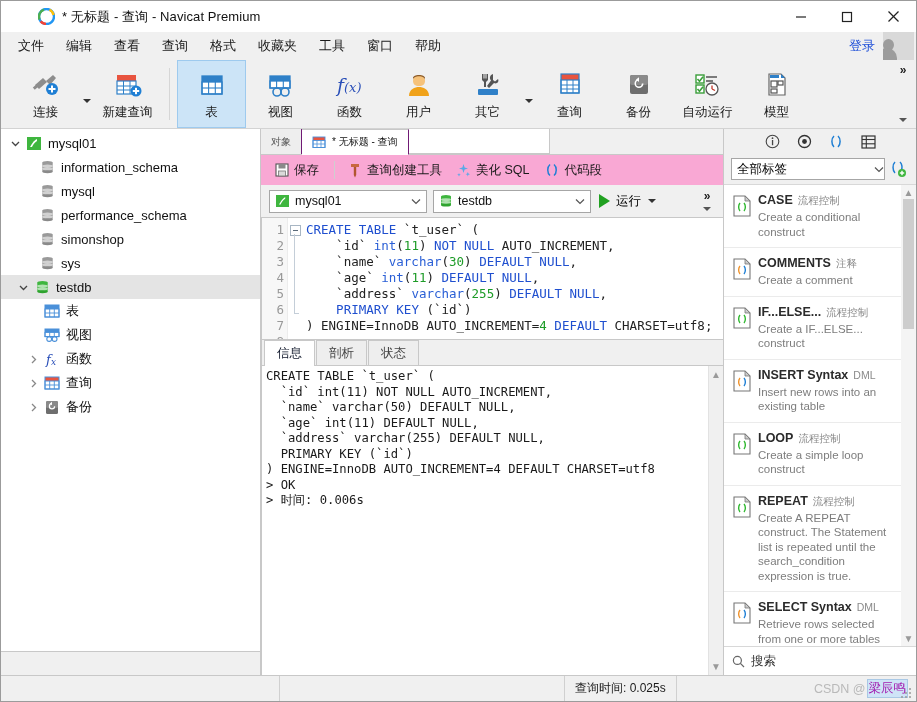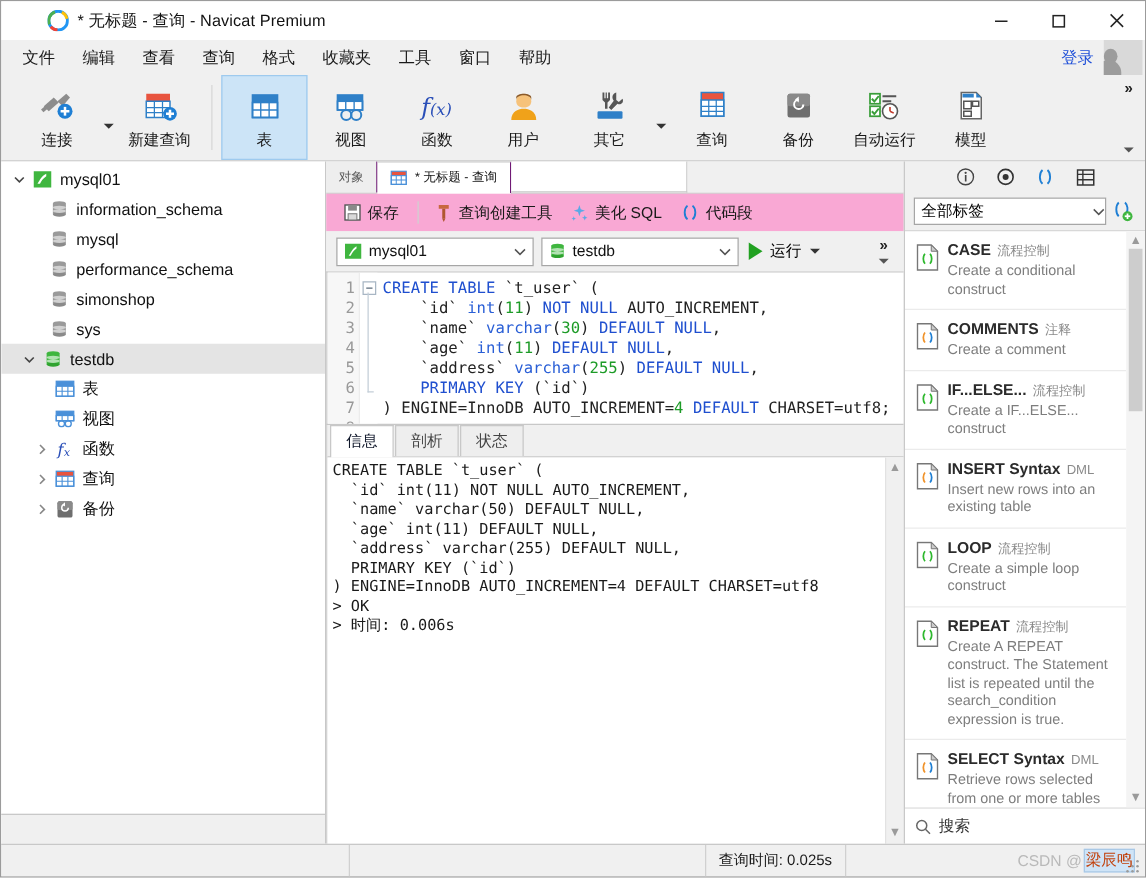--- a/index.html
+++ b/index.html
@@ -551,21 +551,21 @@
   .sb-div { width: 1px; height: 25px; background: #d0d0d0; }
   .sb-grow { flex: 1; }
   .watermark {
     color: #b9b9b9;
     font-size: 12.5px;
     padding-right: 8px;
     display: flex; align-items: center;
   }
   .wm-hl {
     background: #cfe4f7;
-    color: #c2410c;
+    color: #a21caf;
     padding: 0 1px;
     border: 1px solid #a9c8e5;
     margin-left: 1px;
   }
   .resize-grip {
     position: absolute;
     right: 3px; bottom: 2px;
     width: 14px; height: 14px;
   }
 </style>

